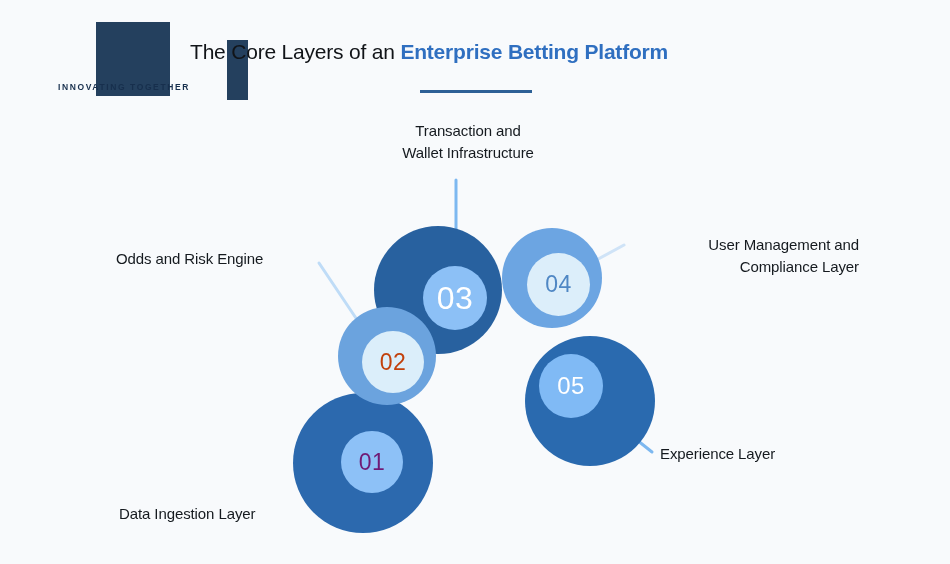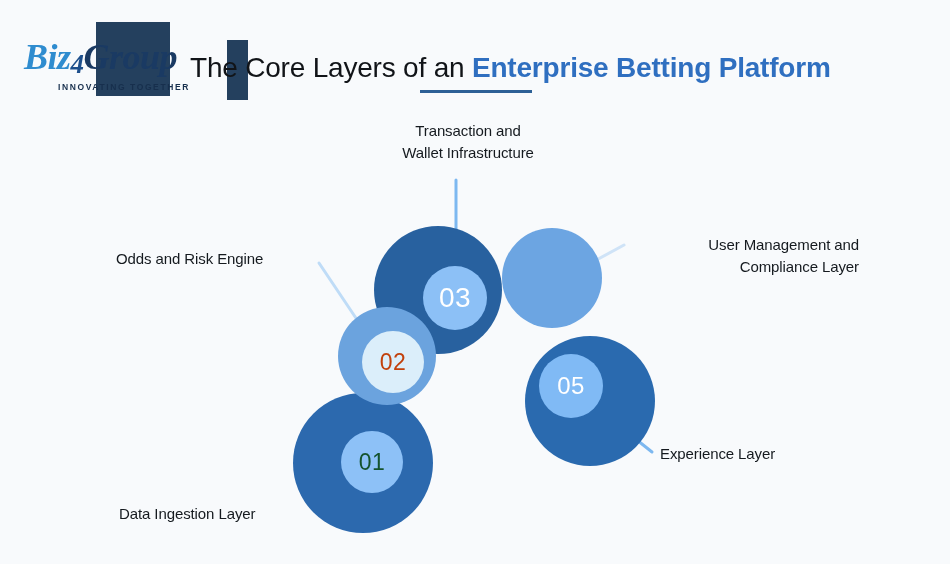--- a/index.html
+++ b/index.html
@@ -79,26 +79,25 @@
     color: #172f4d;
     white-space: nowrap;
     z-index: 5;
     padding-left: 24px;
   }
 
   #title {
     position: absolute;
     left: 190px; top: 40px;
     width: 700px;
-    font-size: 28px;
+    font-size: 21px;
     font-weight: 400;
     color: #111418;
     letter-spacing: -0.2px;
     white-space: nowrap;
-    margin-top: 12px;
   }
   #title .accent { color: #2f6fc0; font-weight: 700; }
   #title-underline {
     position: absolute;
     left: 420px; top: 90px;
     width: 112px; height: 3px;
     background: #2d6096;
   }
 
   
@@ -127,21 +126,21 @@
   }
 
   
   #node-01-outer { left: 293px; top: 293px; width: 140px; height: 140px; background: #2c69ae; }
   #node-01-inner { left: 341px; top: 331px; width: 62px; height: 62px; background: #8dc1f7; color: #ffffff; font-size: 23px; }
   
   #node-02-outer { left: 338px; top: 207px; width: 98px; height: 98px; background: #6ba3de; }
   #node-02-inner { left: 362px; top: 231px; width: 62px; height: 62px; background: #dbeefa; color: #4f87c4; font-size: 23px; }
   
   #node-03-outer { left: 374px; top: 126px; width: 128px; height: 128px; background: #28619f; }
-  #node-03-inner { left: 423px; top: 166px; width: 64px; height: 64px; background: #8cc0f6; color: #ffffff; font-size: 28px; }
+  #node-03-inner { left: 423px; top: 166px; width: 64px; height: 64px; background: #8cc0f6; color: #ffffff; font-size: 32px; }
   
   #node-04-outer { left: 502px; top: 128px; width: 100px; height: 100px; background: #6ca5e2; }
   #node-04-inner { left: 527px; top: 153px; width: 63px; height: 63px; background: #dceefa; color: #4f87c4; font-size: 23px; }
   
   #node-05-outer { left: 525px; top: 236px; width: 130px; height: 130px; background: #2a6aaf; }
   #node-05-inner { left: 539px; top: 254px; width: 64px; height: 64px; background: #80baf5; color: #ffffff; font-size: 24px; }
 
   .label {
     position: absolute;
     font-size: 15px;
@@ -161,21 +160,20 @@
 
 <div id="canvas" style="background: rgb(248, 250, 252);">
 
   <div id="header">
 
     <div id="logo">
       <div id="logo-bracket">
         <div id="logo-bracket-notch"></div>
         <div id="logo-bracket-notch2"></div>
       </div>
-      <div id="logo-wordmark"><span class="wm-biz">Biz</span><span class="wm-4">4</span><span class="wm-group">Group</span></div>
       <div id="logo-tagline">INNOVATING TOGETHER</div>
     </div>
 
     <div id="title"><span>The Core Layers of an </span><span class="accent" style="color: rgb(47, 111, 192);">Enterprise Betting Platform</span></div>
     <div id="title-underline" style="background: rgb(45, 96, 150);"></div>
   </div>
 
   <div id="diagram">
 
     <svg id="connector-svg" viewBox="0 0 950 464">
@@ -196,21 +194,22 @@
     <div id="node-05-outer" class="node-outer" style="background: rgb(42, 106, 175);"></div>
 
     <div id="node-04-outer" class="node-outer" style="background: rgb(108, 165, 226);"></div>
 
     <div id="node-01-outer" class="node-outer" style="background: rgb(44, 105, 174);"></div>
 
     <div id="node-02-outer" class="node-outer" style="background: rgb(107, 163, 222);"></div>
 
     <div id="node-03-inner" class="node-inner" style="background: rgb(140, 192, 246); color: rgb(255, 255, 255);">03</div>
     <div id="node-05-inner" class="node-inner" style="background: rgb(128, 186, 245); color: rgb(255, 255, 255);">05</div>
-    <div id="node-01-inner" class="node-inner" style="background: rgb(141, 193, 247); color: #14532d;">01</div>
+    <div id="node-04-inner" class="node-inner" style="background: rgb(220, 238, 250); color: rgb(79, 135, 196);">04</div>
+    <div id="node-01-inner" class="node-inner" style="background: rgb(141, 193, 247); color: #701a75;">01</div>
     <div id="node-02-inner" class="node-inner" style="background: rgb(219, 238, 250); color: #c2410c;">02</div>
 
     <div id="label-02" class="label">Odds and Risk Engine</div>
     <div id="label-01" class="label">Data Ingestion Layer</div>
     <div id="label-03" class="label">
         <div>Transaction and</div>
         <div>Wallet Infrastructure</div>
       </div>
     <div id="label-04" class="label">
         <div>User Management and</div>

